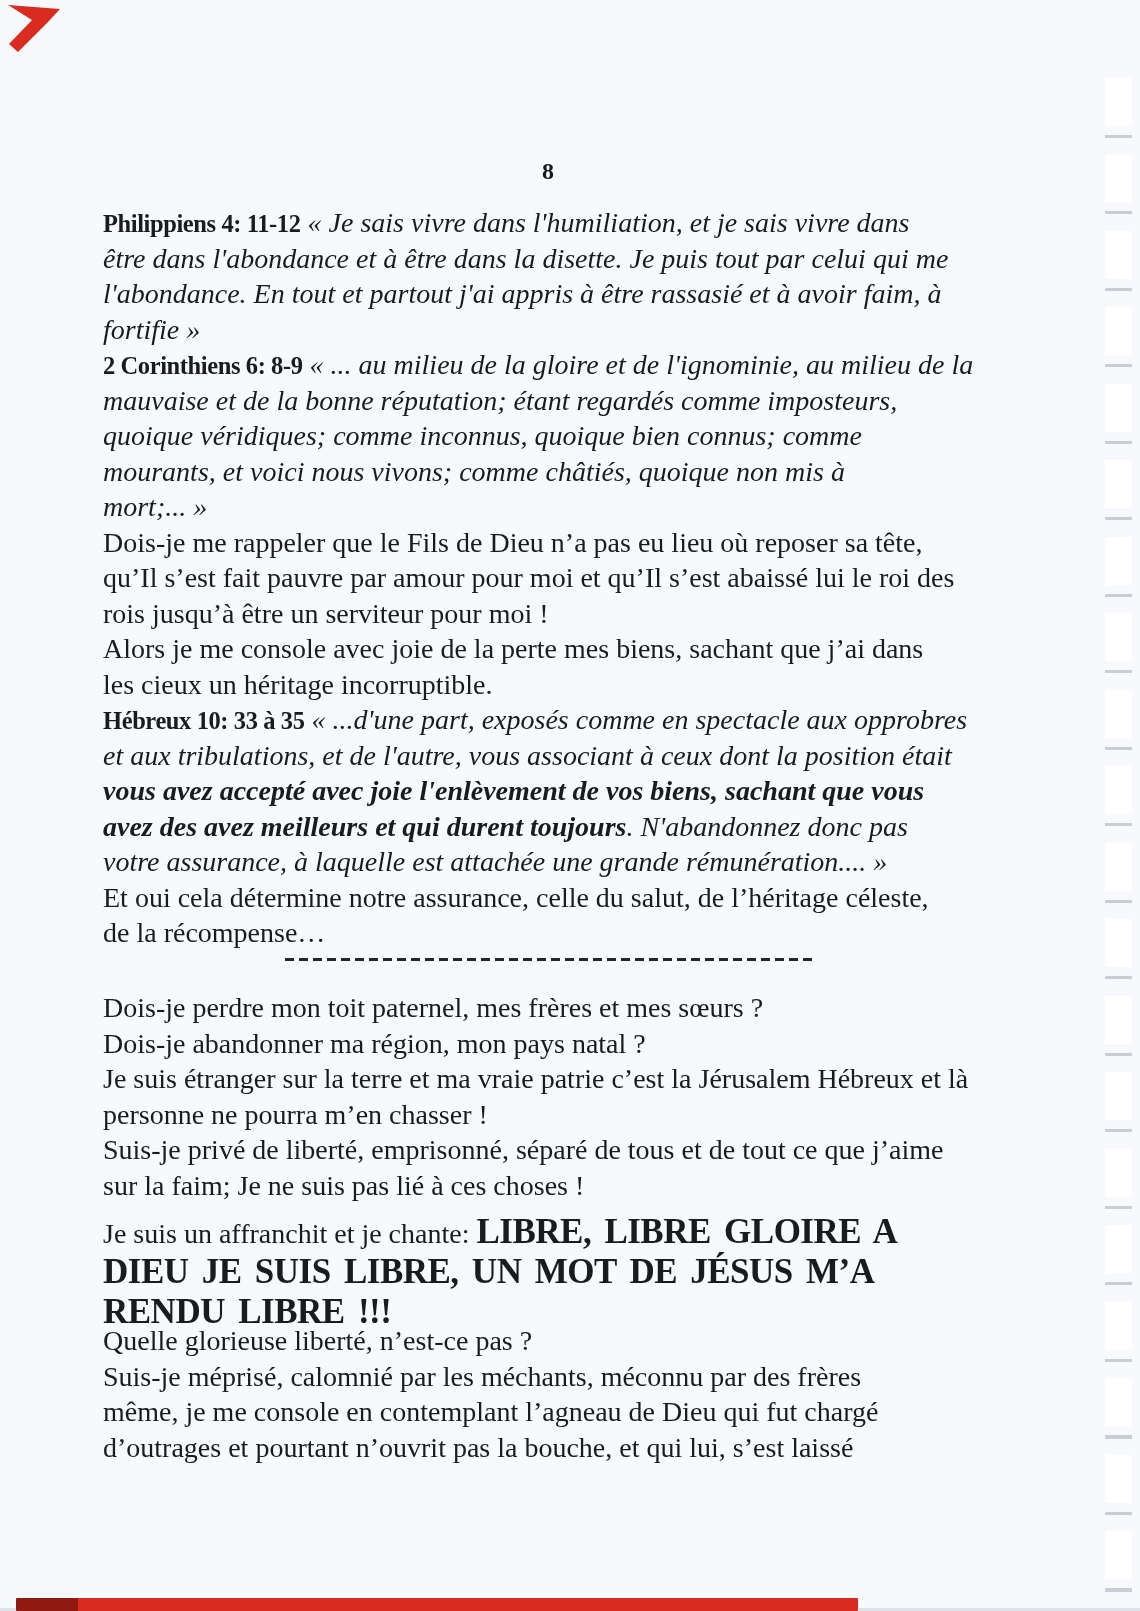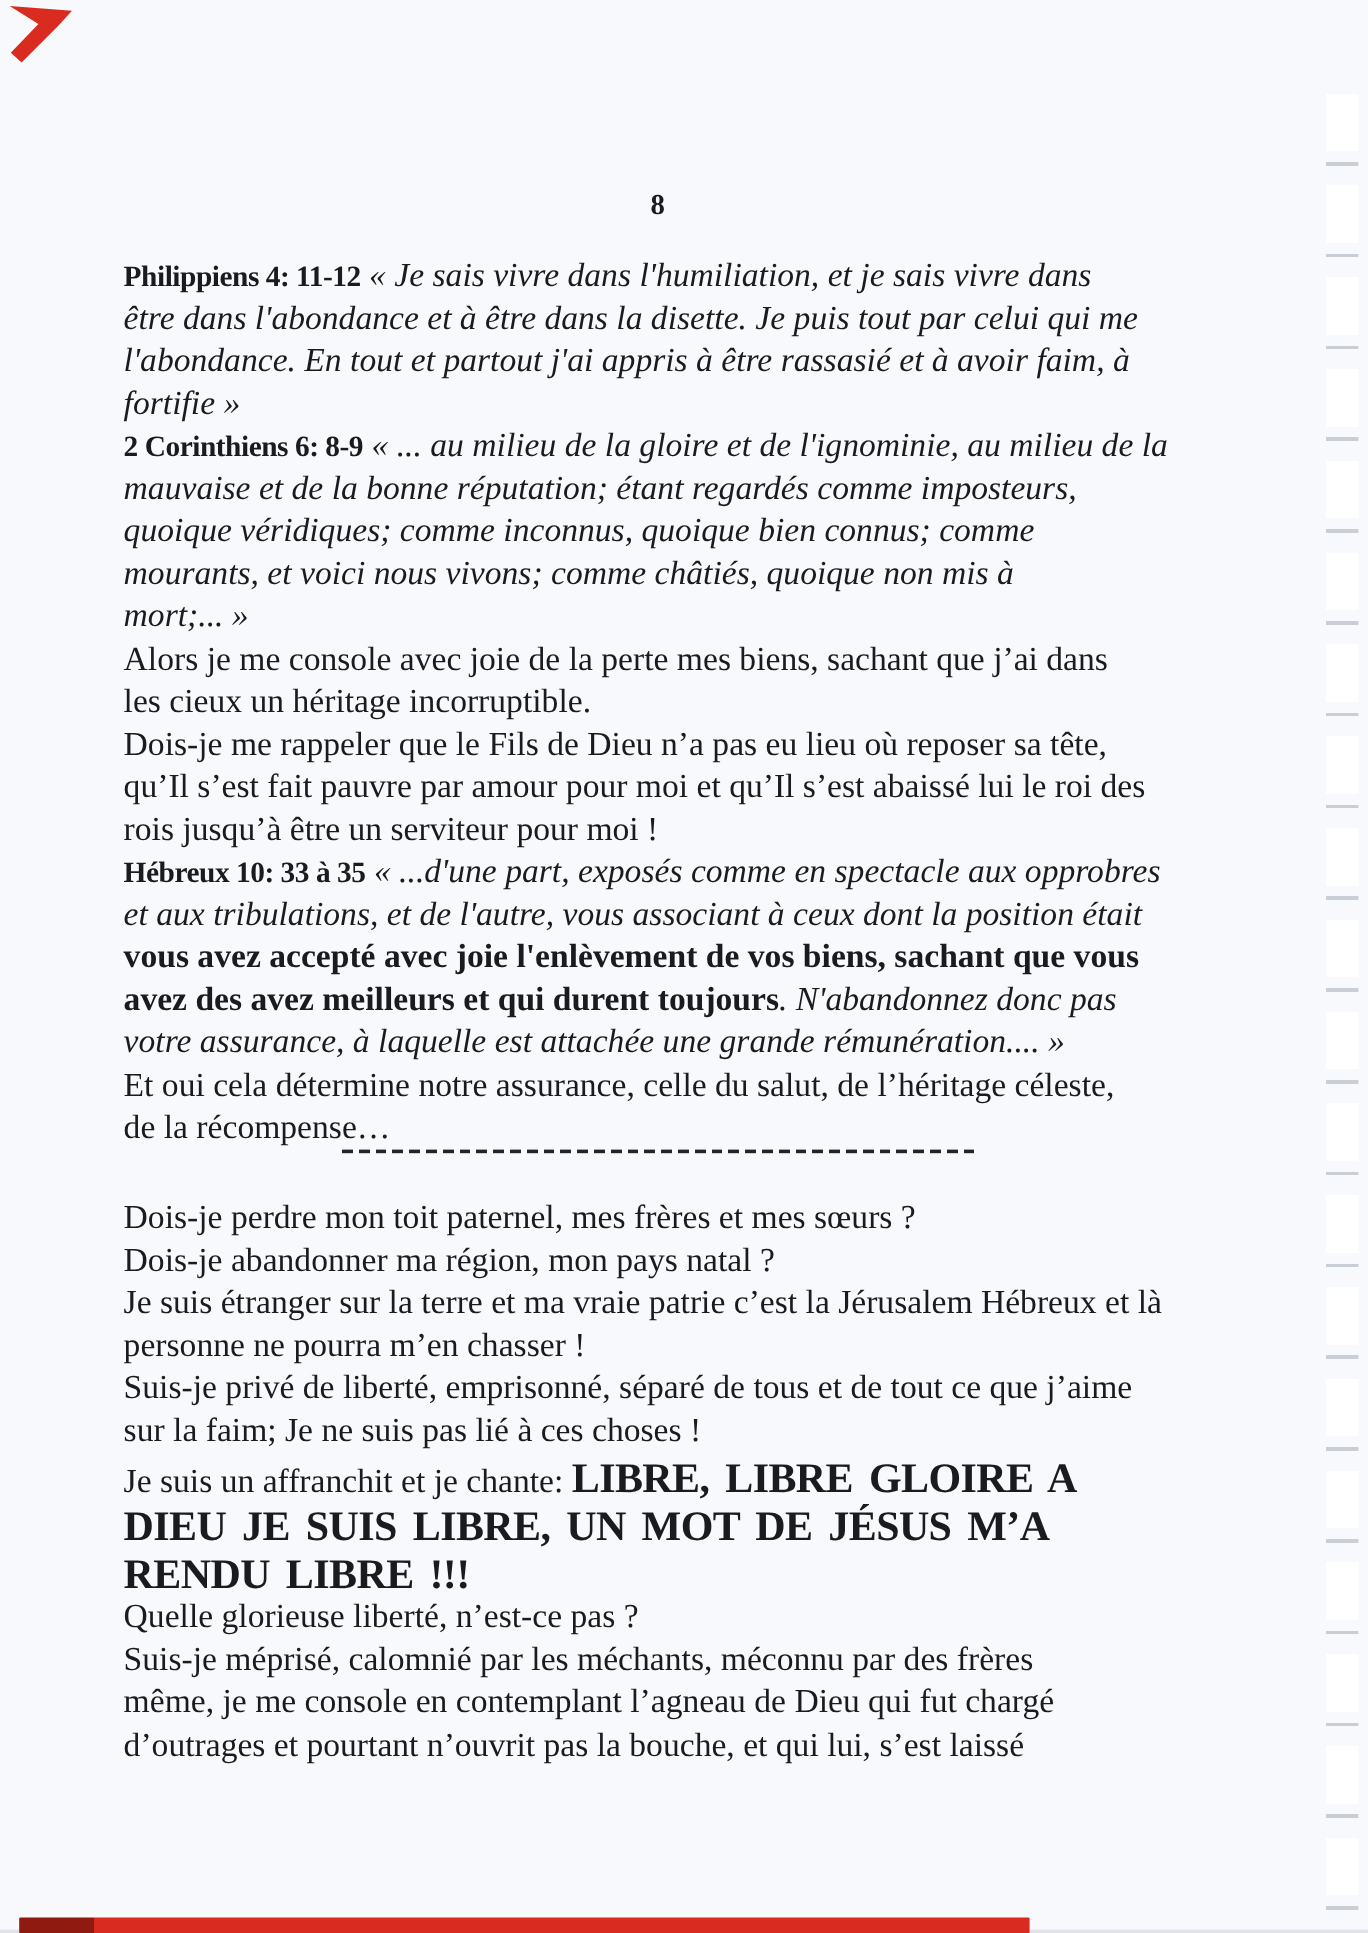--- a/index.html
+++ b/index.html
@@ -14,27 +14,27 @@
   .pagenum{
     position:absolute;top:158px;left:0;width:1096px;
     text-align:center;font-weight:bold;font-size:24px;line-height:26px;
   }
   .page-body{
     position:absolute;left:103px;top:206px;width:980px;
   }
   .para{margin:0;padding:0;}
   .line{
     white-space:pre;
-    height:35.5px;line-height:47px;
+    height:35.5px;line-height:33px;
     font-size:28px;
   }
   .line-caps{height:40px;line-height:56px;}
   .seg-n{}
   .seg-it{font-style:italic;}
-  .seg-bi{font-weight:bold;}
+  .seg-bi{font-style:italic;font-weight:bold;}
   .seg-ref{font-weight:bold;font-size:24.5px;letter-spacing:-0.4px;}
   .seg-caps{
     font-size:35px;font-weight:bold;
     letter-spacing:-0.5px;word-spacing:5px;
   }
   .separator{
     margin:6px 0 30px 182px;
     width:527px;height:3.5px;
     background:repeating-linear-gradient(90deg,#23252c 0 9px,rgba(0,0,0,0) 9px 14px);
   }
@@ -76,27 +76,27 @@
         <div class="line"><span class="seg-it">fortifie »</span></div>
       </div>
       <div class="para">
         <div class="line"><span class="seg-ref">2 Corinthiens 6: 8-9</span><span class="seg-it"> « ... au milieu de la gloire et de l'ignominie, au milieu de la</span></div>
         <div class="line"><span class="seg-it">mauvaise et de la bonne réputation; étant regardés comme imposteurs,</span></div>
         <div class="line"><span class="seg-it">quoique véridiques; comme inconnus, quoique bien connus; comme</span></div>
         <div class="line"><span class="seg-it">mourants, et voici nous vivons; comme châtiés, quoique non mis à</span></div>
         <div class="line"><span class="seg-it">mort;... »</span></div>
       </div>
       <div class="para">
-        <div class="line"><span class="seg-n">Alors je me console avec joie de la perte mes biens, sachant que j’ai dans</span></div>
-        <div class="line"><span class="seg-n">les cieux un héritage incorruptible.</span></div>
-      </div>
-      <div class="para">
         <div class="line"><span class="seg-n">Dois-je me rappeler que le Fils de Dieu n’a pas eu lieu où reposer sa tête,</span></div>
         <div class="line"><span class="seg-n">qu’Il s’est fait pauvre par amour pour moi et qu’Il s’est abaissé lui le roi des</span></div>
         <div class="line"><span class="seg-n">rois jusqu’à être un serviteur pour moi !</span></div>
+      </div>
+      <div class="para">
+        <div class="line"><span class="seg-n">Alors je me console avec joie de la perte mes biens, sachant que j’ai dans</span></div>
+        <div class="line"><span class="seg-n">les cieux un héritage incorruptible.</span></div>
       </div>
       <div class="para">
         <div class="line"><span class="seg-ref">Hébreux 10: 33 à 35</span><span class="seg-it"> « ...d'une part, exposés comme en spectacle aux opprobres</span></div>
         <div class="line"><span class="seg-it">et aux tribulations, et de l'autre, vous associant à ceux dont la position était</span></div>
         <div class="line"><span class="seg-bi">vous avez accepté avec joie l'enlèvement de vos biens, sachant que vous</span></div>
         <div class="line"><span class="seg-bi">avez des avez meilleurs et qui durent toujours</span><span class="seg-it">. N'abandonnez donc pas</span></div>
         <div class="line"><span class="seg-it">votre assurance, à laquelle est attachée une grande rémunération.... »</span></div>
       </div>
       <div class="para">
         <div class="line"><span class="seg-n">Et oui cela détermine notre assurance, celle du salut, de l’héritage céleste,</span></div>

